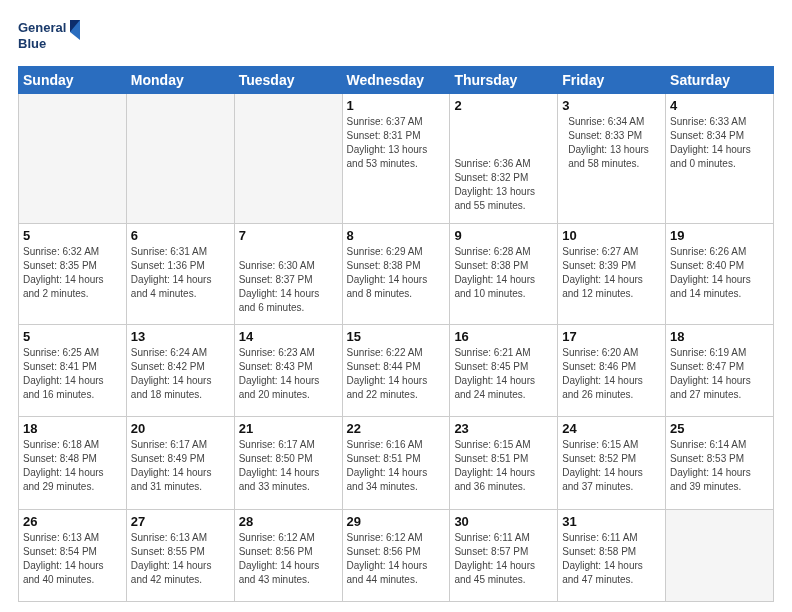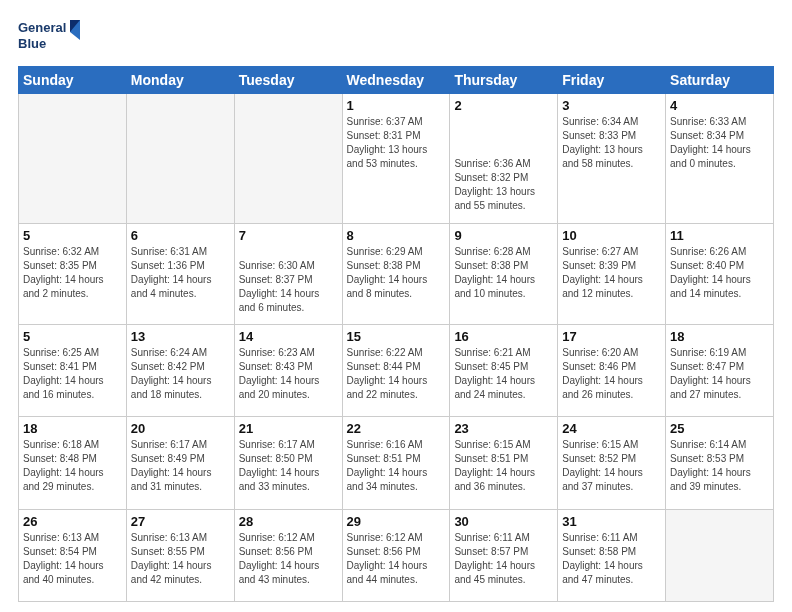--- a/index.html
+++ b/index.html
@@ -123,21 +123,21 @@
 Daylight: 13 hours and 53 minutes.</div>
           </td>
           <td>
             <span class="day-number">2</span>
             <div class="day-info" style="white-space: pre-wrap; margin-top: 44px;">Sunrise: 6:36 AM
 Sunset: 8:32 PM
 Daylight: 13 hours and 55 minutes.</div>
           </td>
           <td>
             <span class="day-number">3</span>
-            <div class="day-info" style="white-space: pre-wrap;">Sunrise: 6:34 AM
+            <div class="day-info" style="white-space: pre-wrap; margin-left: 6px;">Sunrise: 6:34 AM
 Sunset: 8:33 PM
 Daylight: 13 hours and 58 minutes.</div>
           </td>
           <td>
             <span class="day-number">4</span>
             <div class="day-info" style="white-space: pre-wrap;">Sunrise: 6:33 AM
 Sunset: 8:34 PM
 Daylight: 14 hours and 0 minutes.</div>
           </td>
         </tr>
@@ -172,21 +172,21 @@
 Sunset: 8:38 PM
 Daylight: 14 hours and 10 minutes.</div>
           </td>
           <td>
             <span class="day-number">10</span>
             <div class="day-info" style="white-space: pre-wrap;">Sunrise: 6:27 AM
 Sunset: 8:39 PM
 Daylight: 14 hours and 12 minutes.</div>
           </td>
           <td>
-            <span class="day-number">11</span>
+            <span class="day-number">19</span>
             <div class="day-info" style="white-space: pre-wrap;">Sunrise: 6:26 AM
 Sunset: 8:40 PM
 Daylight: 14 hours and 14 minutes.</div>
           </td>
         </tr>
         <tr>
           <td>
             <span class="day-number">5</span>
             <div class="day-info" style="white-space: pre-wrap;">Sunrise: 6:25 AM
 Sunset: 8:41 PM

